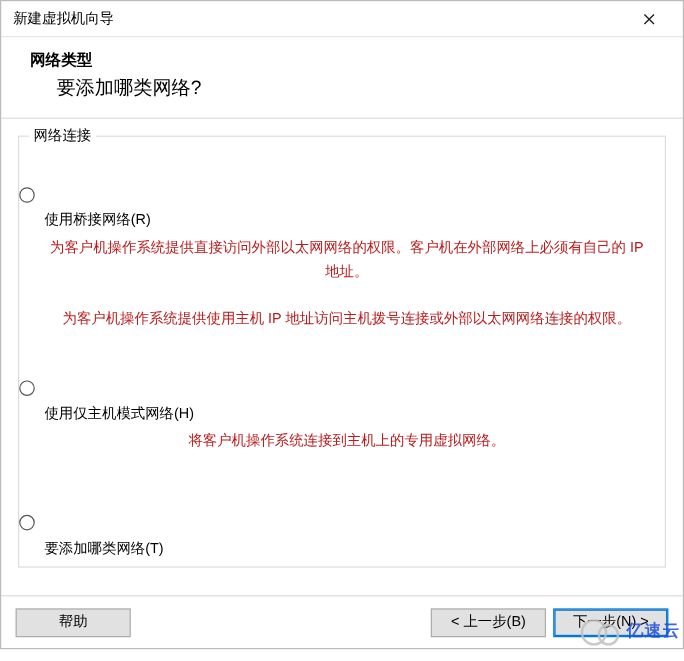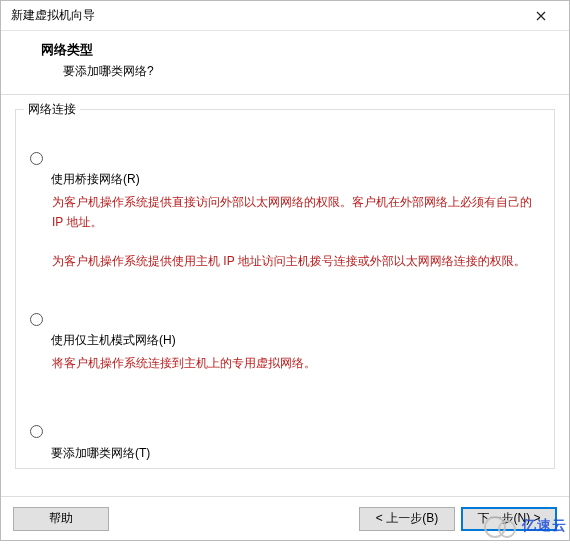--- a/index.html
+++ b/index.html
@@ -26,34 +26,35 @@
     border-bottom: 1px solid #e5e5e5;
   }
   .titlebar .title { flex: 1; font-size: 12px; }
   .titlebar .close {
     width: 40px; height: 28px;
     display: flex; align-items: center; justify-content: center;
     font-size: 14px; color: #222;
     cursor: pointer;
   }
   .header {
-    padding: 10px 28px 14px 40px;
+    padding: 10px 28px 14px 24px;
     border-bottom: 1px solid #ddd;
   }
   .header .h1 { font-weight: bold; font-size: 13px; margin-bottom: 4px; }
-  .header .h2 { font-size: 12px; padding-left: 22px; }
+  .header .h2 { font-size: 16px; padding-left: 22px; }
   .body {
     flex: 1;
     padding: 14px 14px 0 14px;
   }
   .groupbox {
     border: 1px solid #ddd;
     position: relative;
-    padding: 18px 14px 14px 14px;
+    padding: 18px 14px 14px 0;
     height: 360px;
+    text-align: center;
   }
   .groupbox .legend {
     position: absolute;
     top: -9px; left: 8px;
     background: #fff;
     padding: 0 4px;
     font-size: 12px;
   }
   .opt {
     margin-bottom: 18px;

